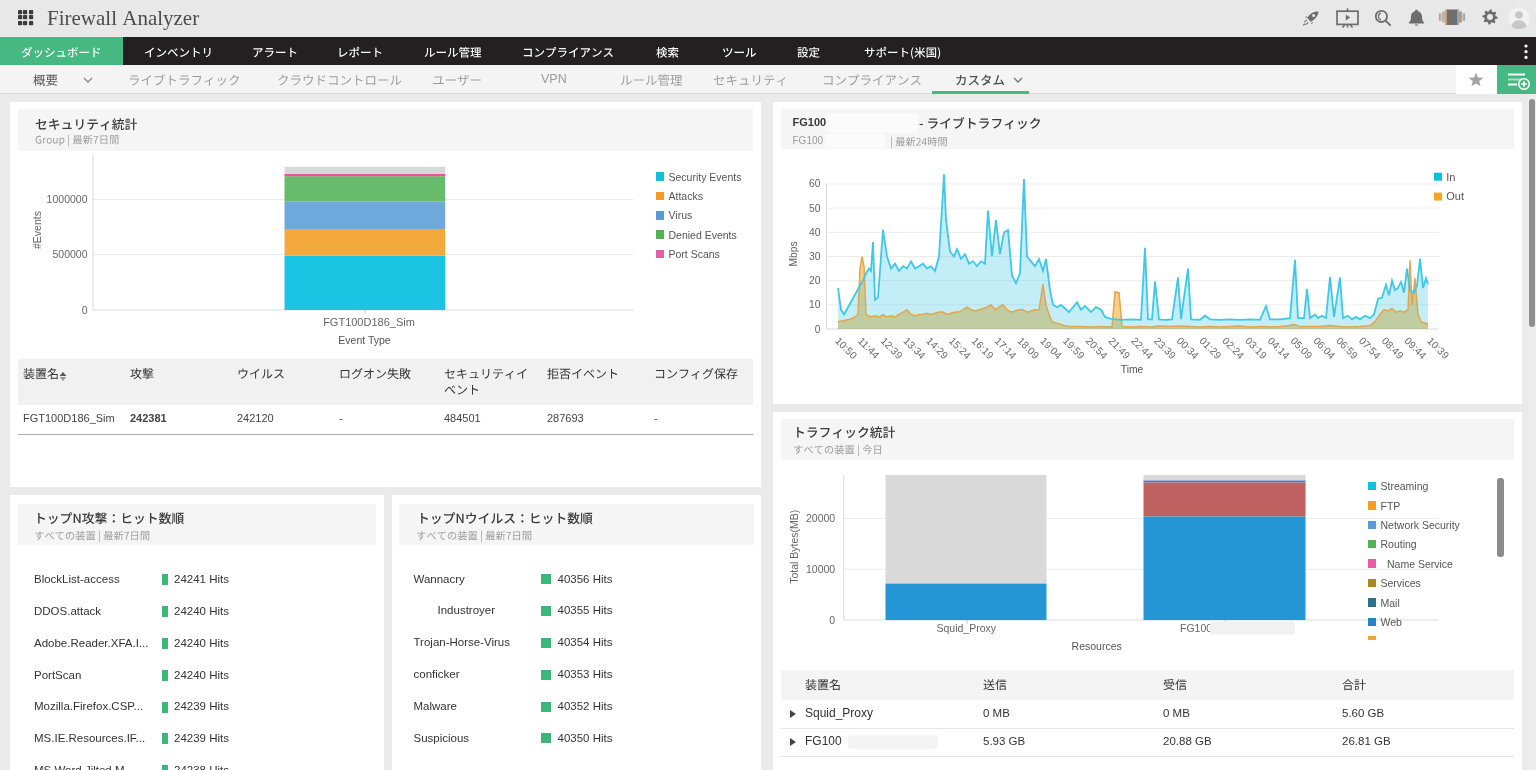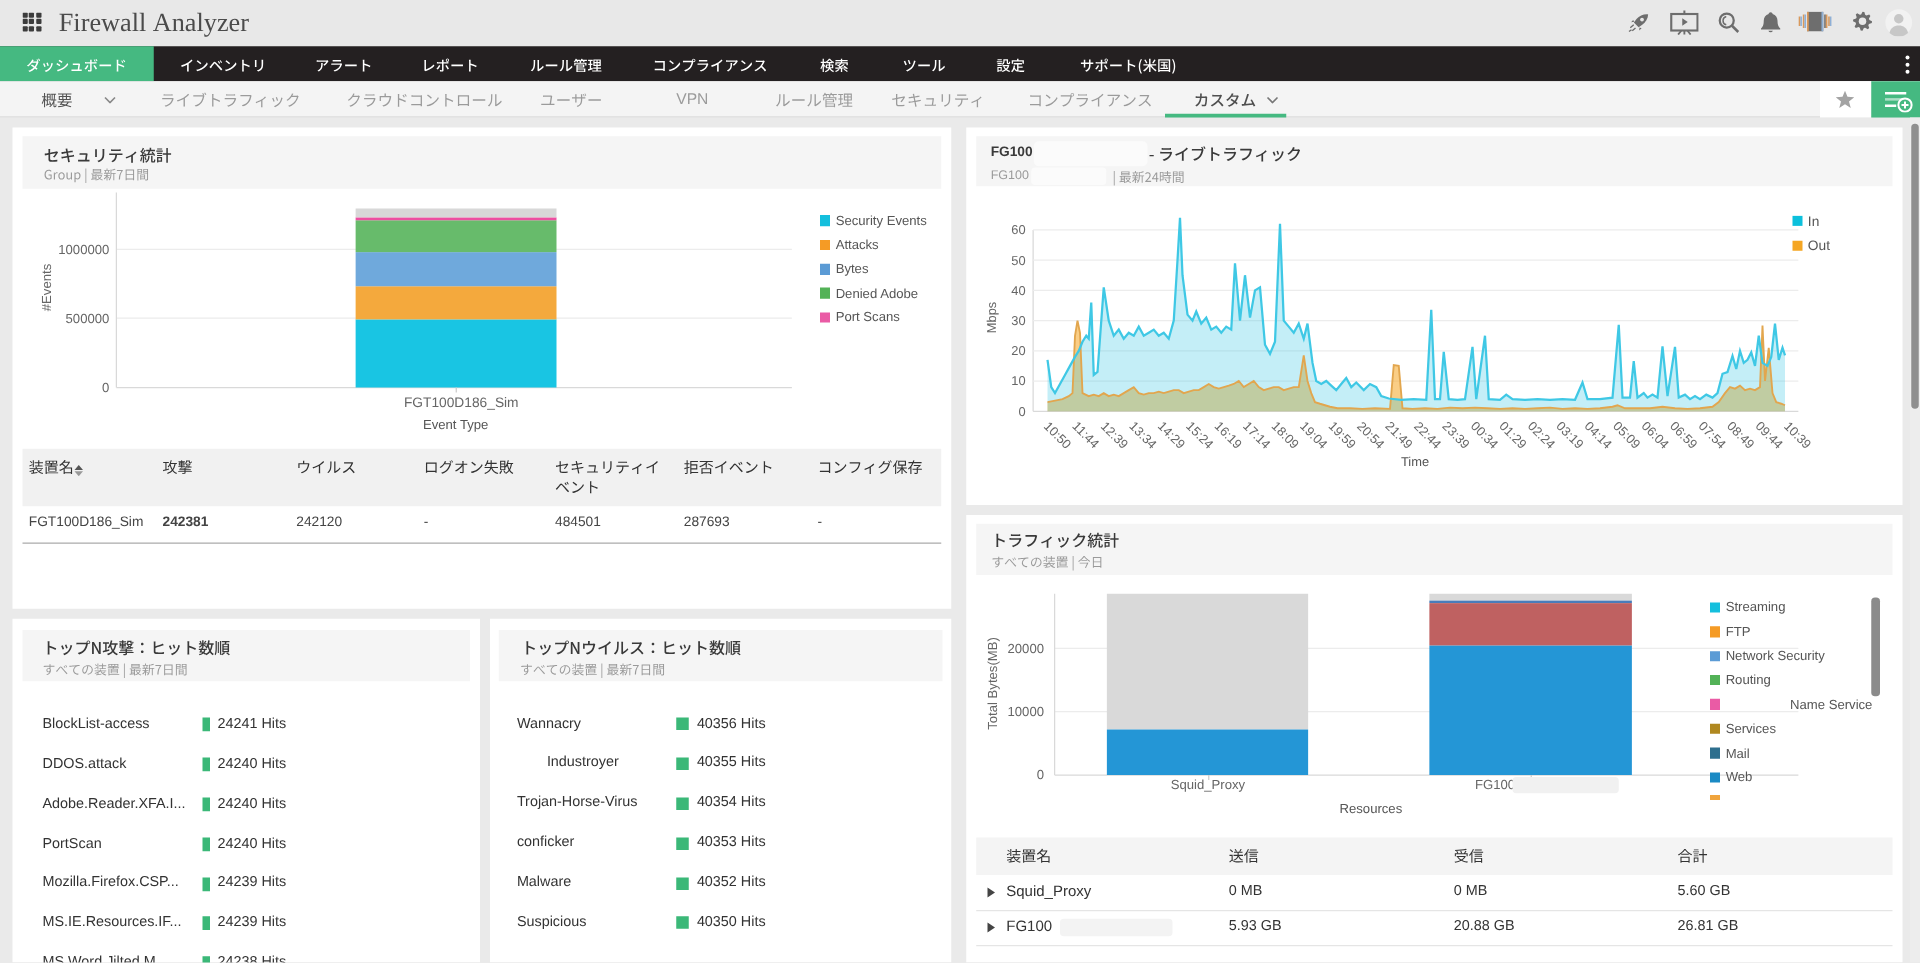--- a/index.html
+++ b/index.html
@@ -307,23 +307,23 @@
 <text x="359" y="223.5" text-anchor="middle" font-size="11">FGT100D186_Sim</text>
 <text x="30.5" y="128" text-anchor="middle" transform="rotate(-90 30.5 128)">#Events</text>
 <text x="354.5" y="241.5" text-anchor="middle" fill="#555">Event Type</text>
 </g>
 </svg>
 <div style="position:absolute;left:655.5px;top:172.4px;width:8.5px;height:8.5px;background:#14bfdd;"></div>
 <div style="position:absolute;left:668.5px;top:170.7px;font-family:'Liberation Sans',sans-serif;font-size:10.5px;font-weight:400;color:#555;line-height:1.16;white-space:nowrap;">Security Events</div>
 <div style="position:absolute;left:655.5px;top:191.7px;width:8.5px;height:8.5px;background:#f59b25;"></div>
 <div style="position:absolute;left:668.5px;top:190.0px;font-family:'Liberation Sans',sans-serif;font-size:10.5px;font-weight:400;color:#555;line-height:1.16;white-space:nowrap;">Attacks</div>
 <div style="position:absolute;left:655.5px;top:211.0px;width:8.5px;height:8.5px;background:#5b9bd5;"></div>
-<div style="position:absolute;left:668.5px;top:209.3px;font-family:'Liberation Sans',sans-serif;font-size:10.5px;font-weight:400;color:#555;line-height:1.16;white-space:nowrap;">Bytes</div>
+<div style="position:absolute;left:668.5px;top:209.3px;font-family:'Liberation Sans',sans-serif;font-size:10.5px;font-weight:400;color:#555;line-height:1.16;white-space:nowrap;">Virus</div>
 <div style="position:absolute;left:655.5px;top:230.3px;width:8.5px;height:8.5px;background:#53b257;"></div>
-<div style="position:absolute;left:668.5px;top:228.6px;font-family:'Liberation Sans',sans-serif;font-size:10.5px;font-weight:400;color:#555;line-height:1.16;white-space:nowrap;">Denied Adobe</div>
+<div style="position:absolute;left:668.5px;top:228.6px;font-family:'Liberation Sans',sans-serif;font-size:10.5px;font-weight:400;color:#555;line-height:1.16;white-space:nowrap;">Denied Events</div>
 <div style="position:absolute;left:655.5px;top:249.6px;width:8.5px;height:8.5px;background:#ea5ba5;"></div>
 <div style="position:absolute;left:668.5px;top:247.9px;font-family:'Liberation Sans',sans-serif;font-size:10.5px;font-weight:400;color:#555;line-height:1.16;white-space:nowrap;">Port Scans</div>
 <div style="position:absolute;left:17.5px;top:358.7px;width:735.0px;height:46.7px;background:#f1f1f1;"></div>
 <div style="position:absolute;left:23.0px;top:366.2px;"><svg width="36" height="17" viewBox="0 0 36 17" style="vertical-align:top">
         <g fill="#333333">
           <path transform="translate(0.0,12.2) scale(0.012000,-0.012000)" d="M269 840V369H339V840ZM68 742C113 711 166 665 190 634L238 682C213 713 158 756 114 785ZM37 485 63 422C121 449 190 482 257 512L242 575C165 540 90 506 37 485ZM52 305V246H396C303 184 163 134 37 110C51 96 70 71 80 54C143 68 210 89 273 116V7L154 -8L167 -74C277 -58 432 -37 579 -15L576 48L346 17V150C402 178 453 211 494 247C574 79 719 -34 920 -84C929 -64 948 -37 964 -22C866 -2 779 35 709 86C769 113 841 152 894 189L839 230C796 196 724 153 664 123C625 159 592 200 567 246H949V305H536V386H460V305ZM629 840V702H389V636H629V477H421V411H921V477H703V636H951V702H703V840Z"></path>
           <path transform="translate(12.0,12.2) scale(0.012000,-0.012000)" d="M649 744H818V654H649ZM415 744H580V654H415ZM187 744H346V654H187ZM371 281H778V225H371ZM371 180H778V124H371ZM371 380H778V326H371ZM300 426V78H850V426H523L534 485H933V544H544L552 599H893V798H115V599H476L469 544H68V485H460L450 426ZM123 411V-81H199V-38H959V22H199V411Z"></path>
           <path transform="translate(24.0,12.2) scale(0.012000,-0.012000)" d="M375 843C317 735 202 606 38 516C55 503 80 476 91 458C139 486 182 517 222 550C289 501 362 436 406 385C293 296 161 229 33 192C48 177 67 146 76 125C159 152 244 190 324 238V-80H399V-40H811V-82H888V346H477C594 444 691 568 750 716L700 744L687 740H403C424 769 443 798 460 827ZM811 29H399V277H811ZM348 672H648C604 585 541 506 467 437C421 488 345 551 277 598C303 622 326 647 348 672Z"></path>
         </g>
       </svg></div>
@@ -542,21 +542,21 @@
 </svg>
 <div style="position:absolute;left:1367.6px;top:481.7px;width:8.5px;height:8.5px;background:#14bfdd;"></div>
 <div style="position:absolute;left:1380.5px;top:480.2px;font-family:'Liberation Sans',sans-serif;font-size:10.5px;font-weight:400;color:#555;line-height:1.16;white-space:nowrap;">Streaming</div>
 <div style="position:absolute;left:1367.6px;top:501.1px;width:8.5px;height:8.5px;background:#f59b25;"></div>
 <div style="position:absolute;left:1380.5px;top:499.6px;font-family:'Liberation Sans',sans-serif;font-size:10.5px;font-weight:400;color:#555;line-height:1.16;white-space:nowrap;">FTP</div>
 <div style="position:absolute;left:1367.6px;top:520.5px;width:8.5px;height:8.5px;background:#5b9bd5;"></div>
 <div style="position:absolute;left:1380.5px;top:519.0px;font-family:'Liberation Sans',sans-serif;font-size:10.5px;font-weight:400;color:#555;line-height:1.16;white-space:nowrap;">Network Security</div>
 <div style="position:absolute;left:1367.6px;top:539.9px;width:8.5px;height:8.5px;background:#53b257;"></div>
 <div style="position:absolute;left:1380.5px;top:538.4px;font-family:'Liberation Sans',sans-serif;font-size:10.5px;font-weight:400;color:#555;line-height:1.16;white-space:nowrap;">Routing</div>
 <div style="position:absolute;left:1367.6px;top:559.3px;width:8.5px;height:8.5px;background:#ea5ba5;"></div>
-<div style="position:absolute;left:1432px;top:557.8px;font-family:'Liberation Sans',sans-serif;font-size:10.5px;font-weight:400;color:#555;line-height:1.16;white-space:nowrap;">Name Service</div>
+<div style="position:absolute;left:1387px;top:557.8px;font-family:'Liberation Sans',sans-serif;font-size:10.5px;font-weight:400;color:#555;line-height:1.16;white-space:nowrap;">Name Service</div>
 <div style="position:absolute;left:1367.6px;top:578.7px;width:8.5px;height:8.5px;background:#b08820;"></div>
 <div style="position:absolute;left:1380.5px;top:577.2px;font-family:'Liberation Sans',sans-serif;font-size:10.5px;font-weight:400;color:#555;line-height:1.16;white-space:nowrap;">Services</div>
 <div style="position:absolute;left:1367.6px;top:598.1px;width:8.5px;height:8.5px;background:#2e6f8e;"></div>
 <div style="position:absolute;left:1380.5px;top:596.6px;font-family:'Liberation Sans',sans-serif;font-size:10.5px;font-weight:400;color:#555;line-height:1.16;white-space:nowrap;">Mail</div>
 <div style="position:absolute;left:1367.6px;top:617.5px;width:8.5px;height:8.5px;background:#1a8ac4;"></div>
 <div style="position:absolute;left:1380.5px;top:616.0px;font-family:'Liberation Sans',sans-serif;font-size:10.5px;font-weight:400;color:#555;line-height:1.16;white-space:nowrap;">Web</div>
 <div style="position:absolute;left:1367.6px;top:636.0px;width:8.5px;height:4.0px;background:#f0a43c;"></div>
 <div style="position:absolute;left:1497.0px;top:478.0px;width:6.5px;height:79.0px;background:#8b8b8b;border-radius:3px"></div>
 <div style="position:absolute;left:781.0px;top:670.0px;width:733.0px;height:29.5px;background:#f4f4f4;"></div>
 <div style="position:absolute;left:805.0px;top:676.8px;"><svg width="36" height="17" viewBox="0 0 36 17" style="vertical-align:top">

